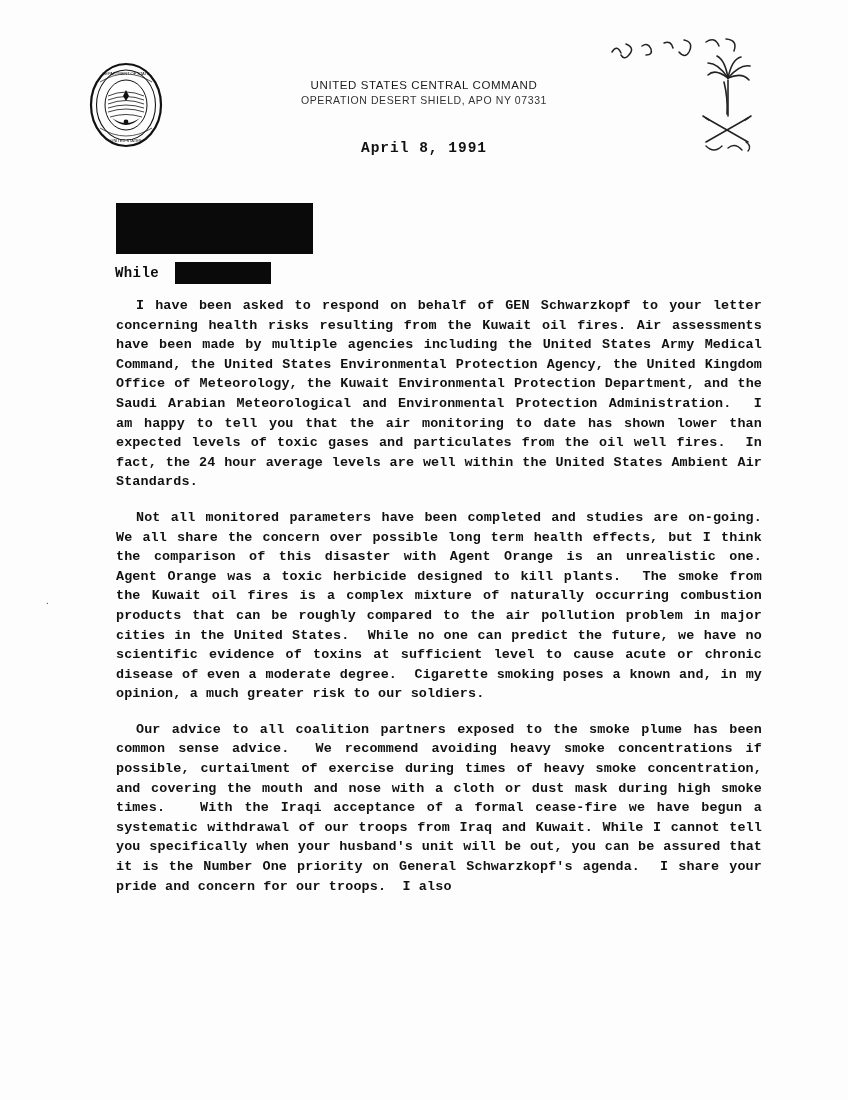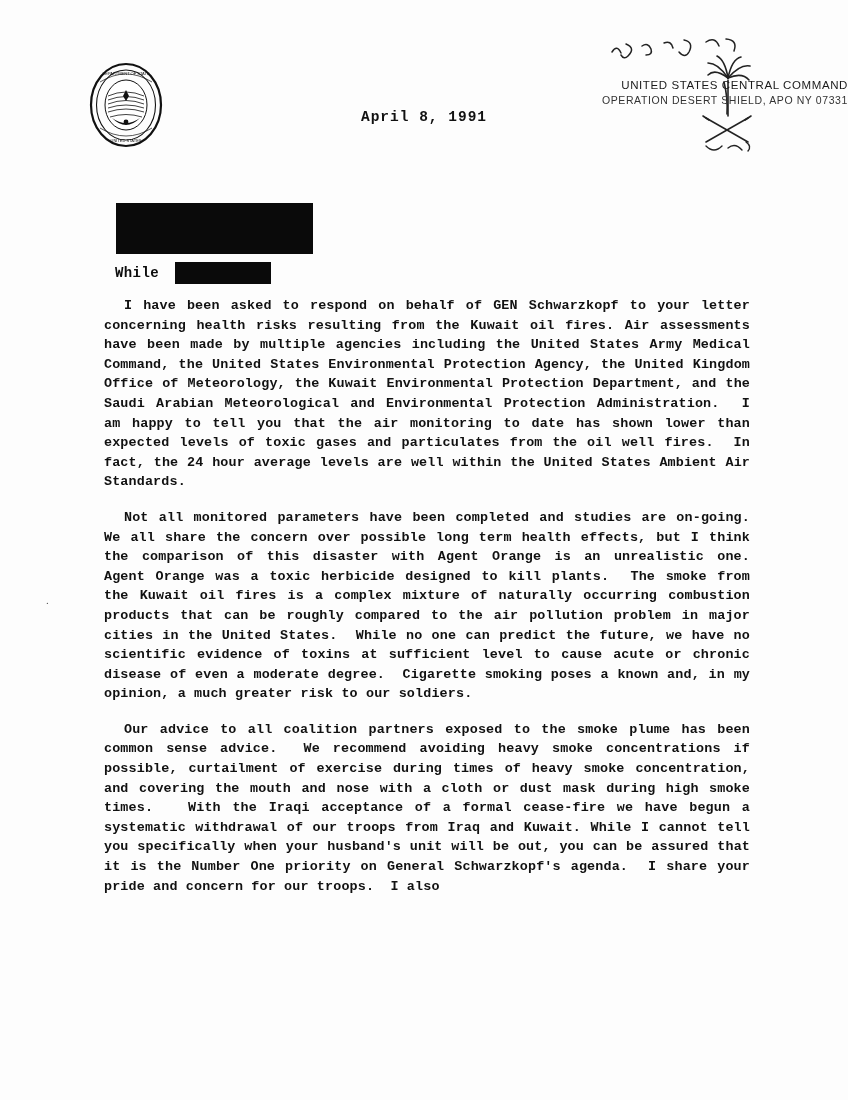--- a/index.html
+++ b/index.html
@@ -39,28 +39,27 @@
     top: 78px;
     width: 848px;
     text-align: center;
   }
   .hdr-line {
     font-family: "Liberation Sans", sans-serif;
     font-size: 11.5px;
     letter-spacing: 0.6px;
     color: #1a1a1a;
     line-height: 15px;
-    text-align: right;
   }
   .hdr-line.sub {
     font-size: 10.5px;
     color: #333;
   }
   .hdr-date {
-    margin-top: 1px;
+    margin-top: 32px;
     font-family: "Liberation Mono", monospace;
     font-weight: bold;
     font-size: 14.5px;
     letter-spacing: 1px;
     color: #111;
   }
 
   
   .scrawl {
     position: absolute;
@@ -96,21 +95,21 @@
     top: 265px;
     font-family: "Liberation Mono", monospace;
     font-weight: bold;
     font-size: 14px;
     letter-spacing: 0.4px;
   }
 
   
   .body {
     position: absolute;
-    left: 104px;
+    left: 116px;
     top: 296px;
     width: 646px;
   }
   .para {
     font-family: "Liberation Mono", monospace;
     font-weight: bold;
     font-size: 13.4px;
     line-height: 19.6px;
     letter-spacing: 0.15px;
     text-align: justify;

